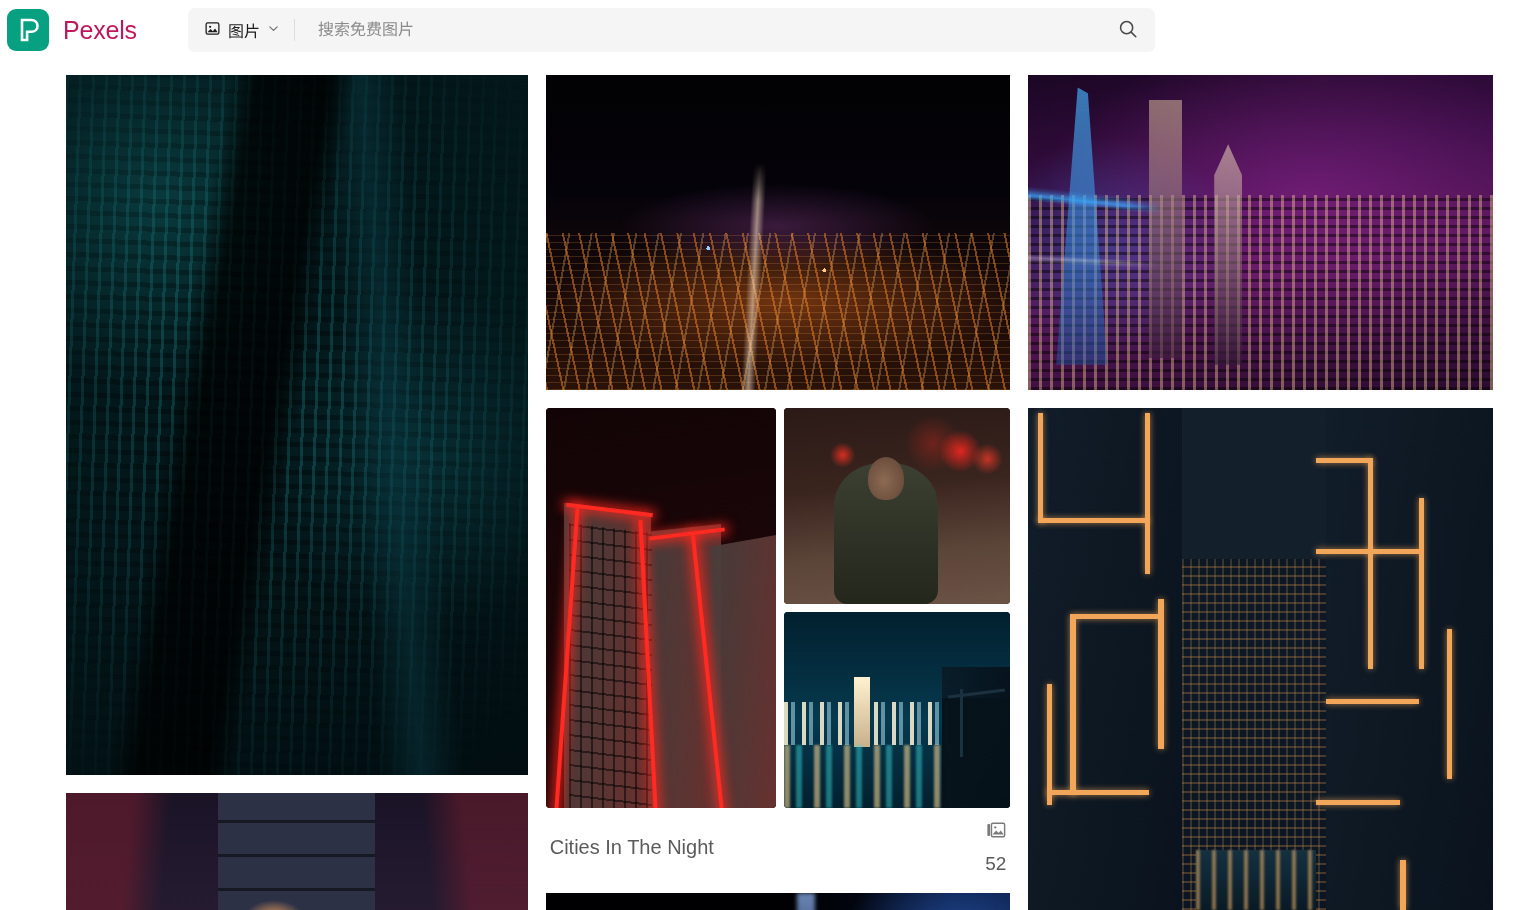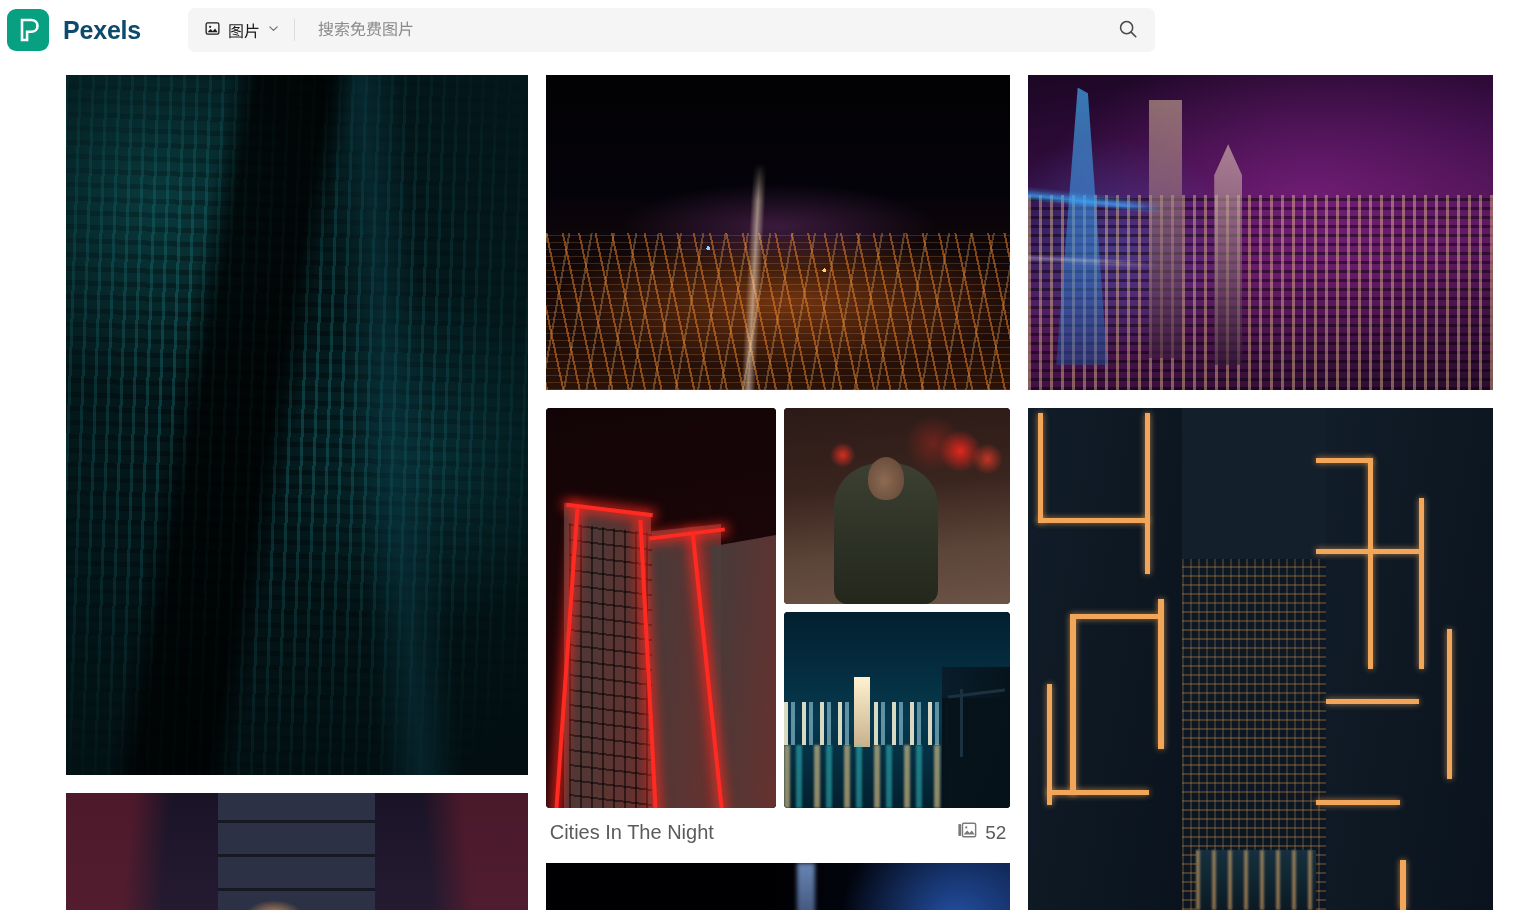--- a/index.html
+++ b/index.html
@@ -32,22 +32,22 @@
   .logo-tile {
     width: 42px; height: 42px;
     border-radius: 9px;
     background: #07a081;
     display: flex; align-items: center; justify-content: center;
     flex: 0 0 auto;
   }
   .logo-tile svg { display:block; }
   .brand-name {
     font-size: 25px;
-    font-weight: bold;
-    color: #0c4a6e;
+    font-weight: normal;
+    color: #be185d;
     letter-spacing: -0.2px;
     white-space: nowrap;
   }
 
   .searchbar {
     position: absolute;
     left: 188px;
     top: 8px;
     width: 967px;
     height: 44px;
@@ -200,20 +200,21 @@
   .collection-title {
     font-size: 20px;
     color: #5b5b5b;
   }
   .collection-count {
     display: flex;
     align-items: center;
     gap: 8px;
     font-size: 19px;
     color: #5b5b5b;
+    flex-direction: column;
   }
 
   
   .art { position:absolute; inset:0; }
 
   
   .art-teal {
     background:
       radial-gradient(ellipse 60% 40% at 20% 18%, rgba(30,180,185,.22), transparent 70%),
       radial-gradient(ellipse 50% 35% at 78% 55%, rgba(25,150,165,.18), transparent 70%),

